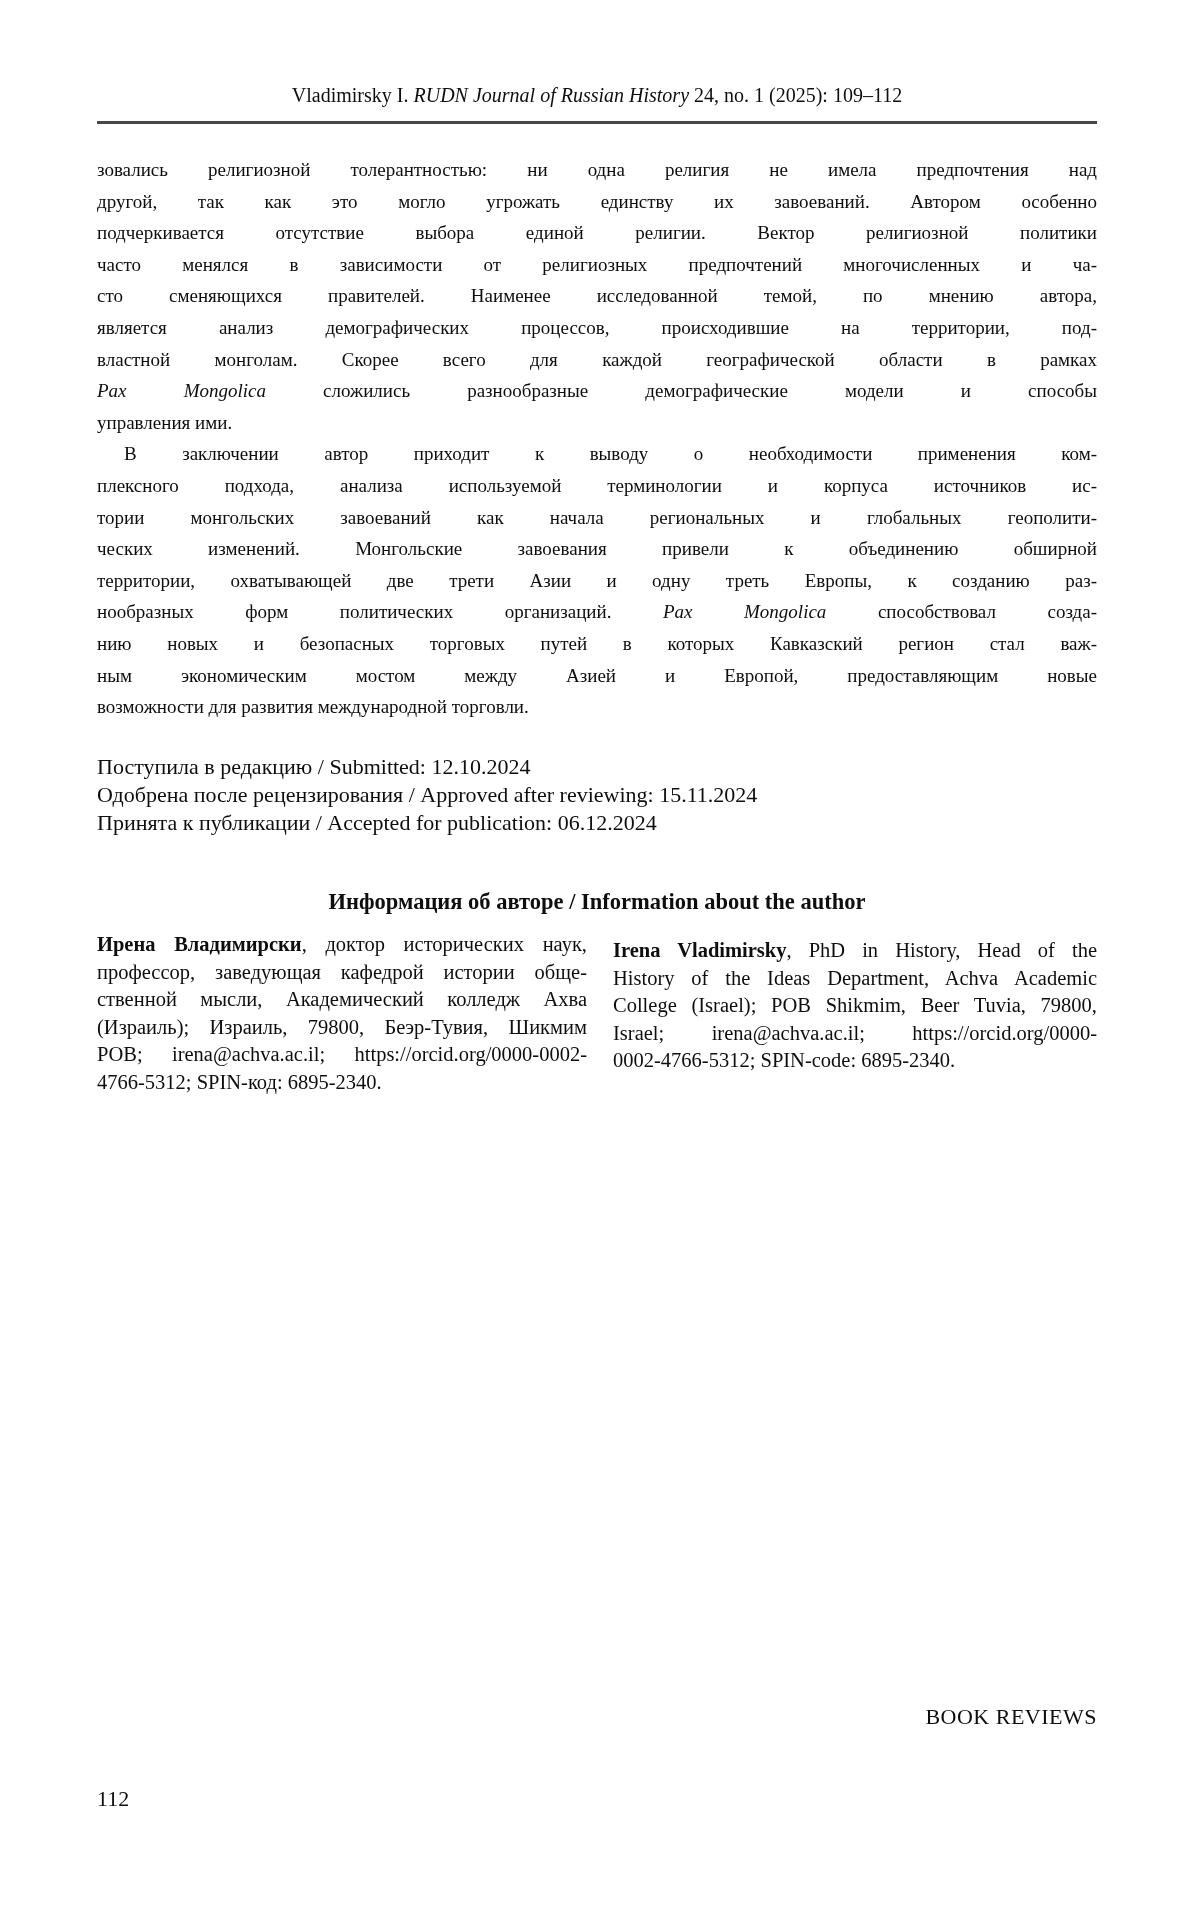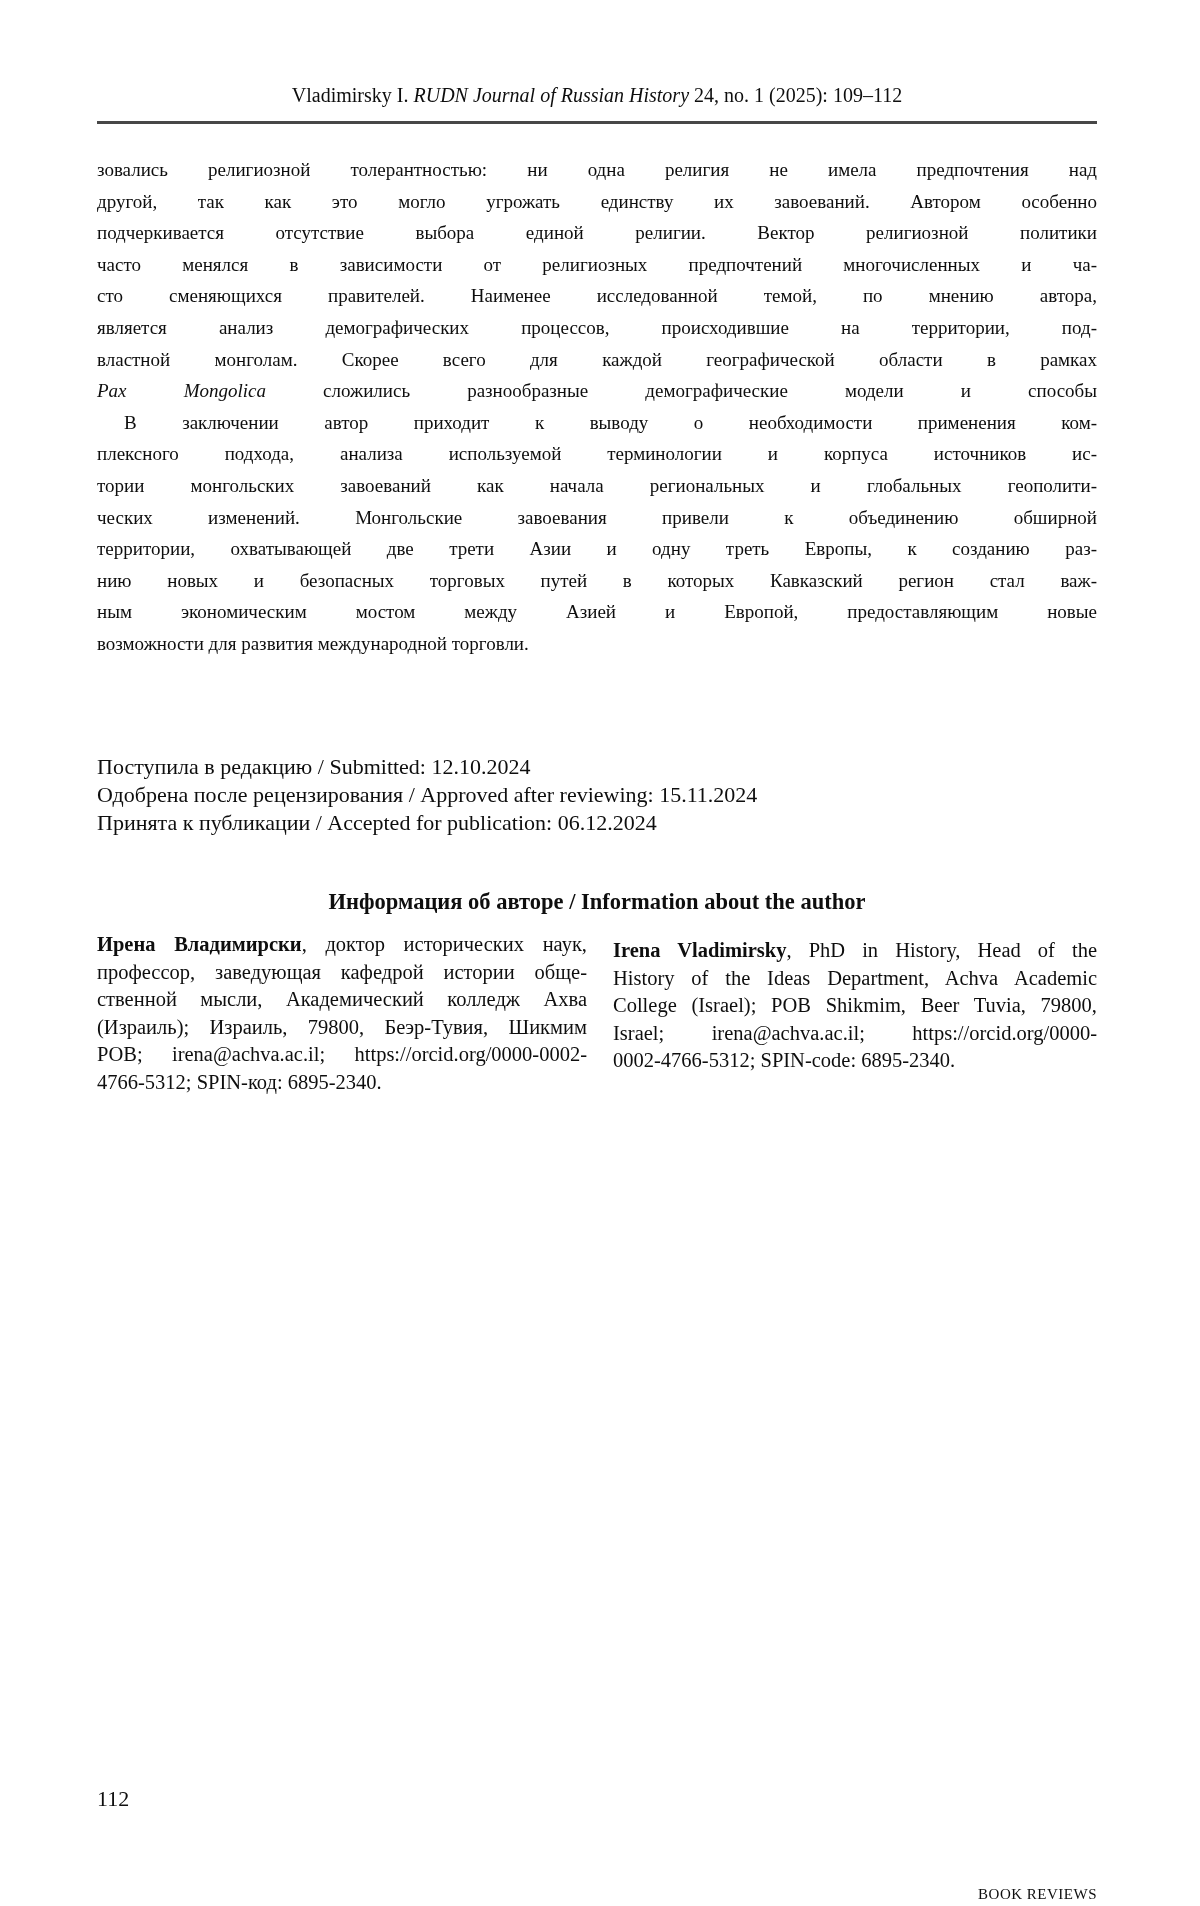--- a/index.html
+++ b/index.html
@@ -35,21 +35,21 @@
     position:absolute; top:889px; left:97px; width:1000px;
     text-align:center; font-weight:bold; font-size:22.5px;
   }
   .col{ position:absolute; top:931px; font-size:20.5px; line-height:27.5px; }
   .col-left{ left:97px;  width:490px; }
   .col-right{ left:613px; width:484px;margin-top:6px; }
   .footer-page-number{
     position:absolute; top:1786px; left:97px; font-size:22px;
   }
   .footer-section{
-    position:absolute; top:1886px; right:103px; font-size:15px;
+    position:absolute; top:1704px; right:103px; font-size:22px;
     letter-spacing:0.5px;
   }
   i{ font-style:italic; }
   b{ font-weight:bold; }
 </style>
 </head>
 <body>
 
 <div class="page">
 
@@ -60,27 +60,29 @@
   <div class="body-text" id="body-text">
       <div>
         <div class="line"><span>зовались религиозной толерантностью: ни одна религия не имела предпочтения над</span></div>
         <div class="line"><span>другой, так как это могло угрожать единству их завоеваний. Автором особенно</span></div>
         <div class="line"><span>подчеркивается отсутствие выбора единой религии. Вектор религиозной политики</span></div>
         <div class="line"><span>часто менялся в зависимости от религиозных предпочтений многочисленных и ча-</span></div>
         <div class="line"><span>сто сменяющихся правителей. Наименее исследованной темой, по мнению автора,</span></div>
         <div class="line"><span>является анализ демографических процессов, происходившие на территории, под-</span></div>
         <div class="line"><span>властной монголам. Скорее всего для каждой географической области в рамках</span></div>
         <div class="line"><i>Pax Mongolica</i><span> сложились разнообразные демографические модели и способы</span></div>
+        <div class="line last"><span>управления ими.</span></div>
       </div>
       <div>
         <div class="line indent"><span>В заключении автор приходит к выводу о необходимости применения ком-</span></div>
         <div class="line"><span>плексного подхода, анализа используемой терминологии и корпуса источников ис-</span></div>
         <div class="line"><span>тории монгольских завоеваний как начала региональных и глобальных геополити-</span></div>
         <div class="line"><span>ческих изменений. Монгольские завоевания привели к объединению обширной</span></div>
         <div class="line"><span>территории, охватывающей две трети Азии и одну треть Европы, к созданию раз-</span></div>
+        <div class="line"><span>нообразных форм политических организаций. </span><i>Pax Mongolica</i><span> способствовал созда-</span></div>
         <div class="line"><span>нию новых и безопасных торговых путей в которых Кавказский регион стал важ-</span></div>
         <div class="line"><span>ным экономическим мостом между Азией и Европой, предоставляющим новые</span></div>
         <div class="line last"><span>возможности для развития международной торговли.</span></div>
       </div>
     </div>
 
   <div class="dates" id="dates-block">
       <div>Поступила в редакцию / Submitted: 12.10.2024</div>
       <div>Одобрена после рецензирования / Approved after reviewing: 15.11.2024</div>
       <div>Принята к публикации / Accepted for publication: 06.12.2024</div>

